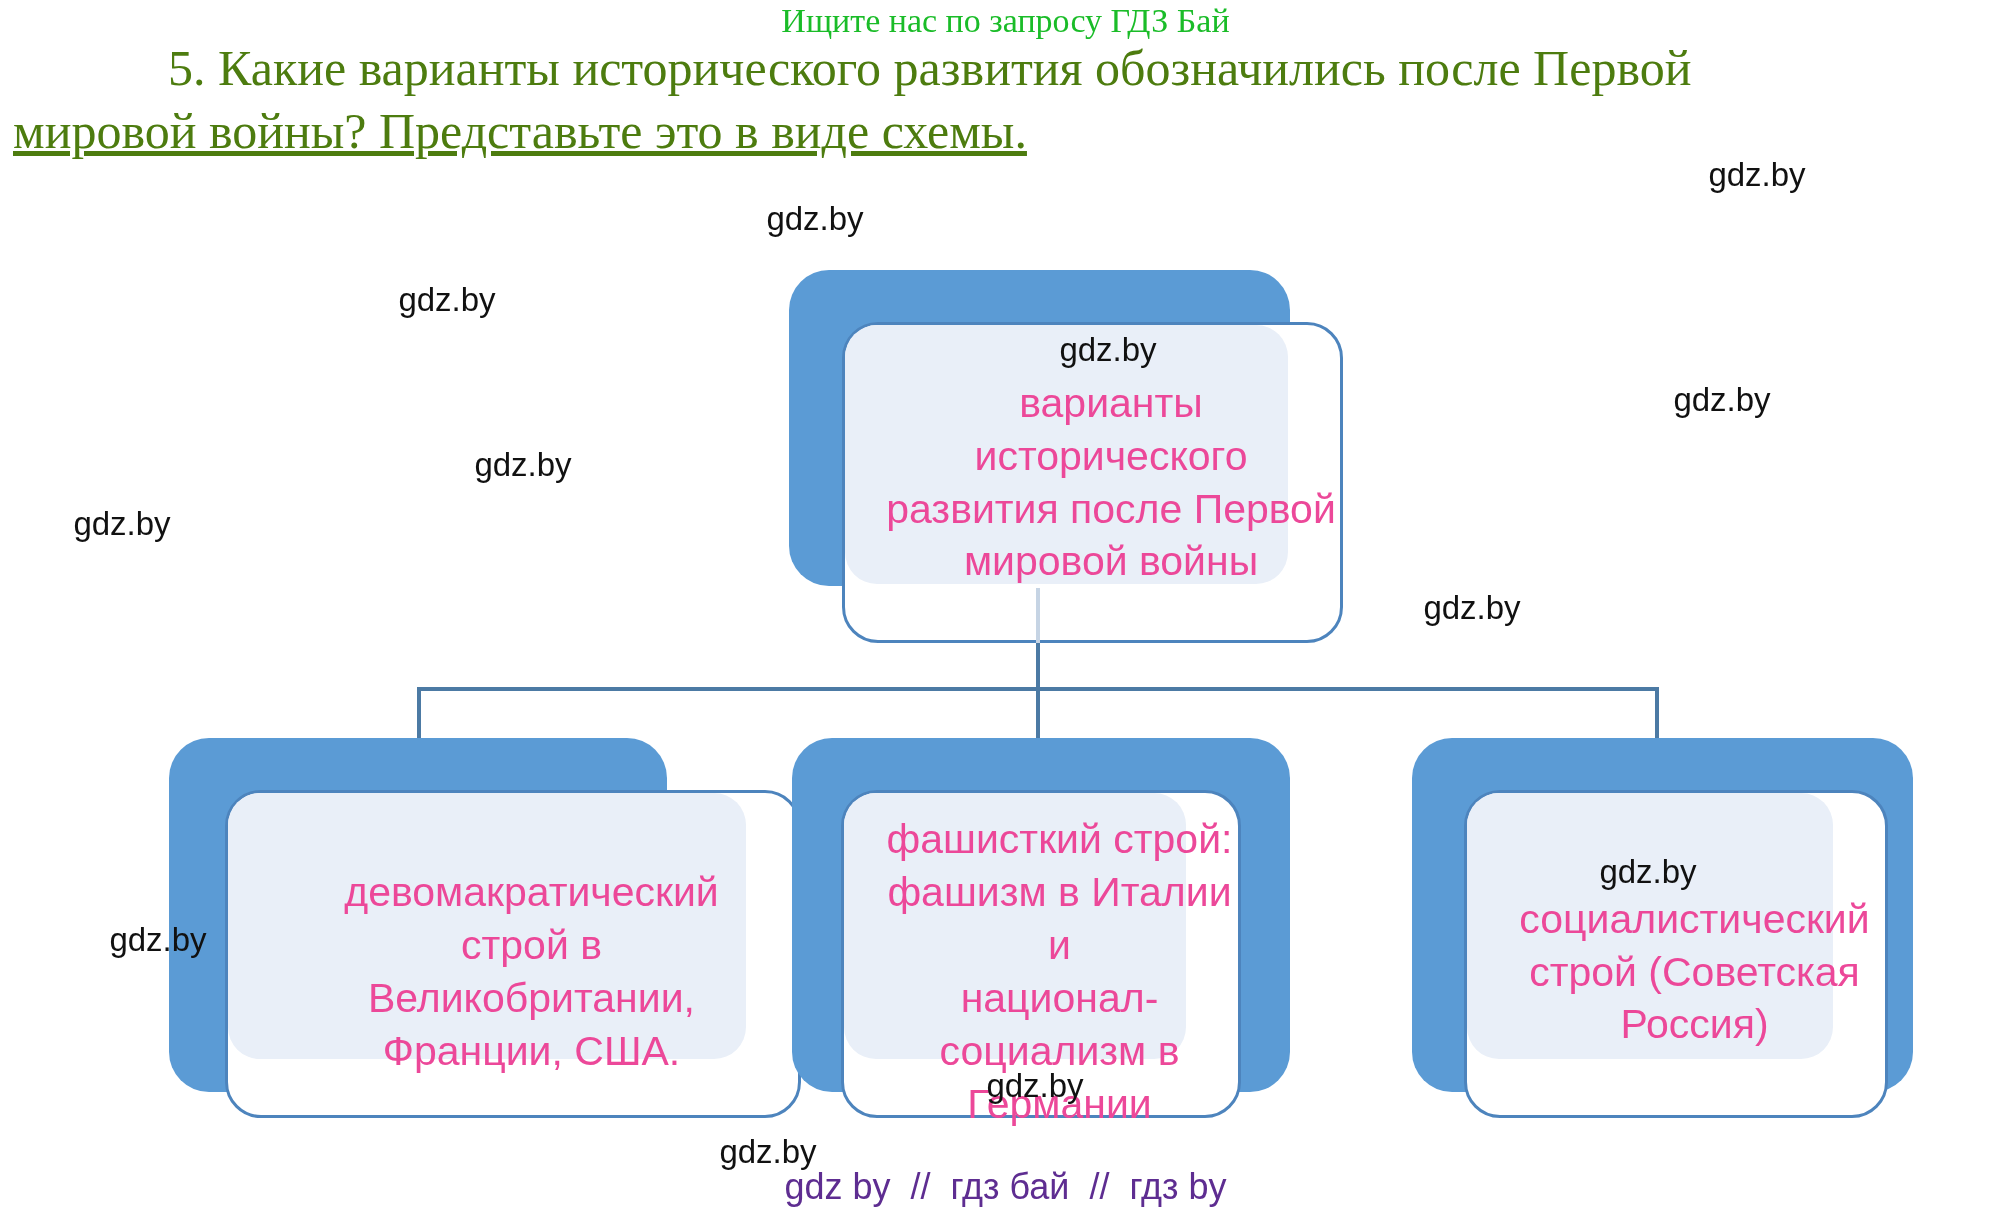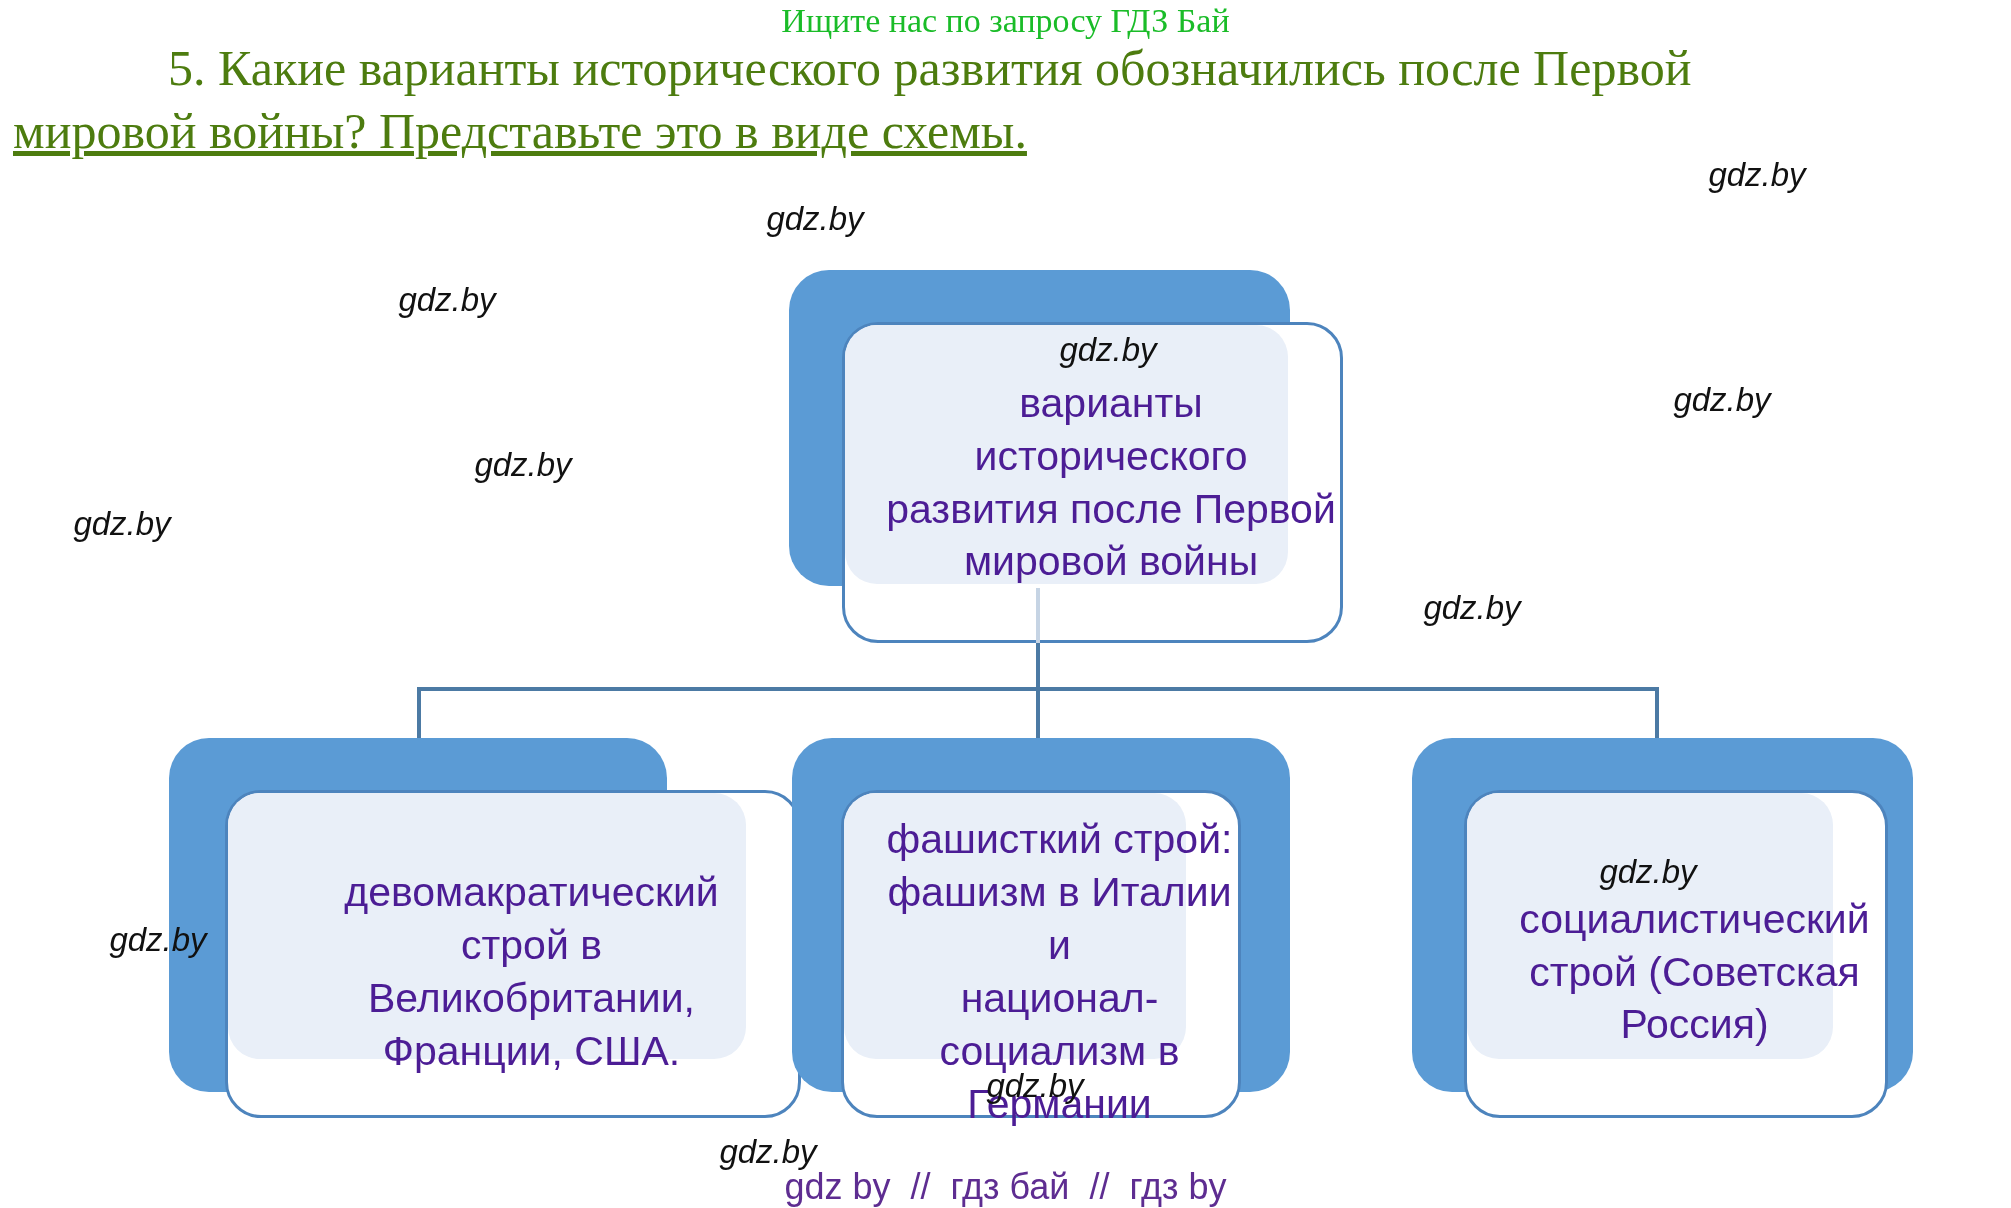--- a/index.html
+++ b/index.html
@@ -49,28 +49,28 @@
   }
   .inner-fill{
     position:absolute;left:0;top:0;right:52px;bottom:56px;
     background:var(--fill-light);
     border-radius:32px;
   }
   .node-text{
     position:absolute;inset:0;
     display:flex;align-items:center;justify-content:center;
     text-align:center;
-    font-size:41px;line-height:1.29;color:#4c1d95;
+    font-size:41px;line-height:1.29;color:#ec4899;
     white-space:pre-line;z-index:3;padding-left:37px;
   }
   .node-text.child{padding-top:36px;}
 
   .watermark{
     position:absolute;transform:translate(-50%,-50%);
-    font-size:33px;color:var(--ink);white-space:nowrap;z-index:4;font-style:italic;
+    font-size:33px;color:var(--ink);white-space:nowrap;z-index:4;
   }
   .footer{
     position:absolute;left:0;top:1166px;width:100%;
     text-align:center;
     font-size:36px;color:var(--purple);
     white-space:pre;z-index:4;
   }
 </style>
 </head>
 <body>

